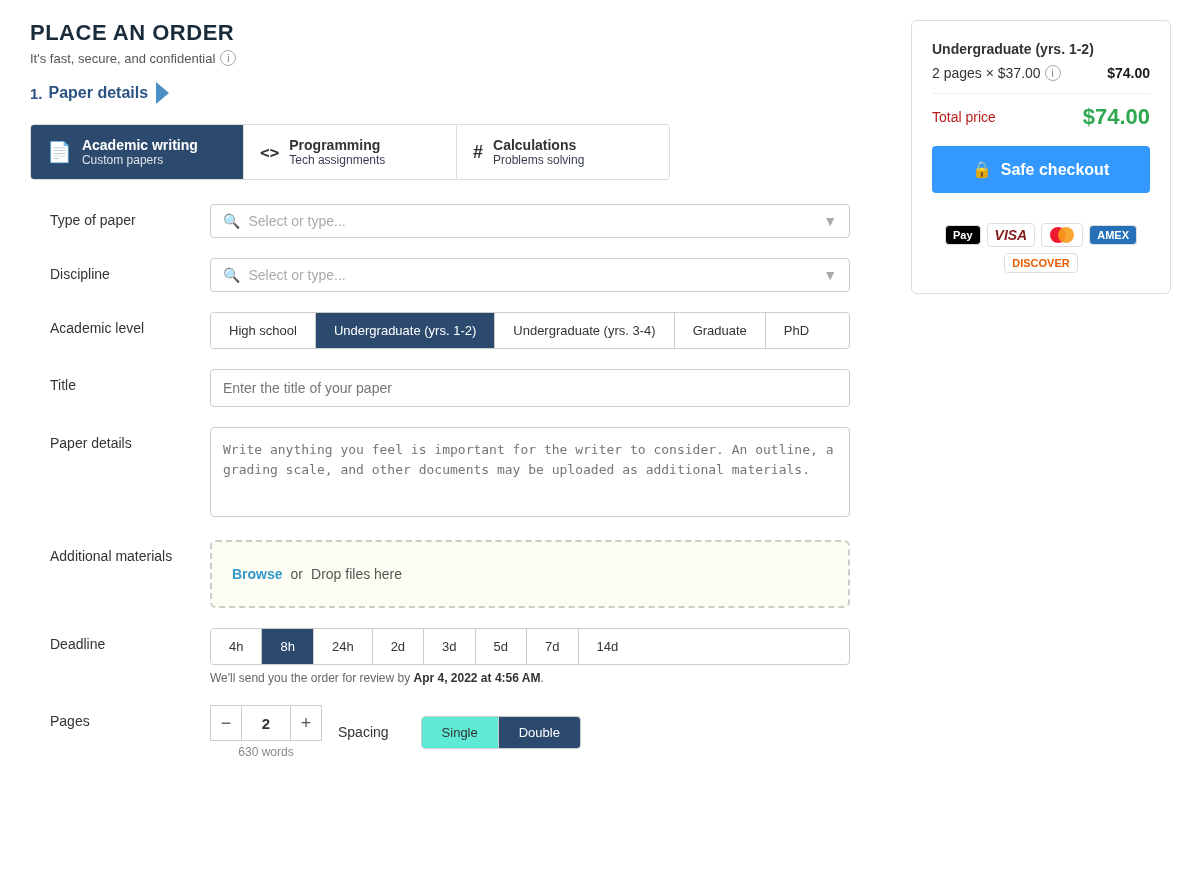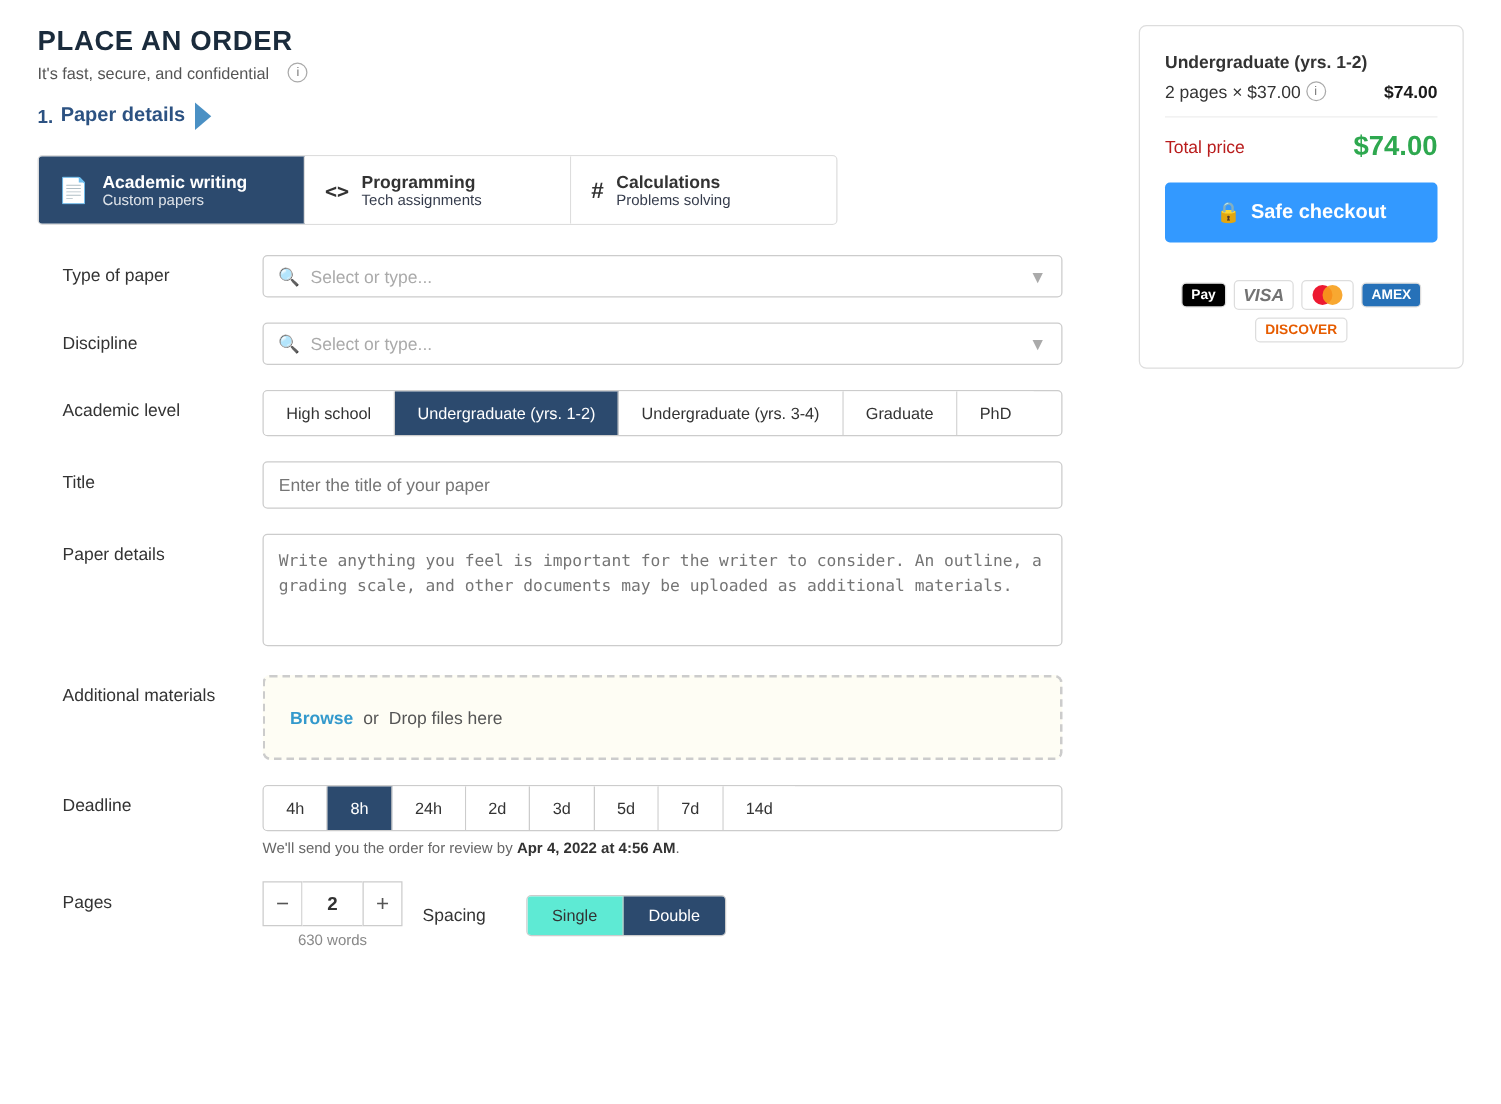--- a/index.html
+++ b/index.html
@@ -2,21 +2,21 @@
 <html><head>
   <meta charset="utf-8">
   <style>
     * { box-sizing: border-box; margin: 0; padding: 0; }
     body { font-family: Arial, sans-serif; background: #fff; color: #333; font-size: 14px; }
     .page { display: flex; padding: 20px 30px; gap: 20px; max-width: 1201px; }
     .main { flex: 1; }
     .sidebar { width: 260px; flex-shrink: 0; }
 
     h1 { font-size: 22px; font-weight: 800; color: #1a2b3c; letter-spacing: 0.5px; text-transform: uppercase; margin-bottom: 4px; }
-    .subtitle { font-size: 13px; color: #555; margin-bottom: 16px; display: flex; align-items: center; gap: 15px; }
+    .subtitle { font-size: 13px; color: #555; margin-bottom: 16px; display: flex; align-items: center; gap: 5px; }
     .info-icon { display: inline-flex; align-items: center; justify-content: center; width: 16px; height: 16px; border: 1px solid #aaa; border-radius: 50%; font-size: 10px; color: #777; cursor: pointer; }
 
     .tabs { display: flex; margin-left: 20px; margin-bottom: 24px; border: 1px solid #ddd; border-radius: 4px; overflow: hidden; width: 640px; }
     .tab { flex: 1; padding: 12px 16px; cursor: pointer; display: flex; align-items: center; gap: 10px; background: #fff; border-right: 1px solid #ddd; }
     .tab:last-child { border-right: none; }
     .tab.active { background: #2c4a6e; color: #fff; }
     .tab .tab-icon { font-size: 20px; }
     .tab .tab-text .tab-title { font-weight: 700; font-size: 14px; }
     .tab .tab-text .tab-sub { font-size: 12px; opacity: 0.85; }
     .tab.active .tab-text { color: #fff; }
@@ -67,21 +67,21 @@
     .sidebar-divider { border: none; border-top: 1px solid #eee; margin: 10px 0; }
     .total-row { display: flex; justify-content: space-between; align-items: center; margin-bottom: 16px; }
     .total-label { font-size: 14px; color: #b91c1c; }
     .total-amount { font-size: 22px; font-weight: 800; color: #2ea84f; }
     .checkout-btn { width: 100%; padding: 14px; background: #3399ff; color: #fff; border: none; border-radius: 4px; font-size: 16px; font-weight: 700; cursor: pointer; display: flex; align-items: center; justify-content: center; gap: 8px; }
     .lock-icon { font-size: 16px; }
 
     .payment-icons { display: flex; align-items: center; gap: 6px; margin-top: 30px; justify-content: center; flex-wrap: wrap; }
     .payment-icon { border: 1px solid #ddd; border-radius: 4px; padding: 3px 7px; font-size: 11px; font-weight: 700; background: #fff; color: #333; }
     .payment-icon.apple { background: #000; color: #fff; }
-    .payment-icon.visa { color: #737373; font-size: 14px; font-style: italic; }
+    .payment-icon.visa { color: #7f1d1d; font-size: 14px; font-style: italic; }
     .payment-icon.amex { background: #2671b8; color: #fff; }
     .payment-icon.discover { color: #e65c00; }
 
     .sidebar-level { font-size: 14px; font-weight: 600; color: #333; margin-bottom: 8px; }
 
     .step-header-wrap { display: flex; align-items: center; margin-bottom: 20px; }
     .step-num { font-size: 15px; font-weight: 600; color: #2c5282; margin-right: 6px; }
     .step-name { font-size: 16px; font-weight: 700; color: #2c5282; margin-right: 8px; }
     .arrow-right { display: inline-block; width: 0; height: 0; border-top: 11px solid transparent; border-bottom: 11px solid transparent; border-left: 13px solid #4a90c4; }
   </style>

